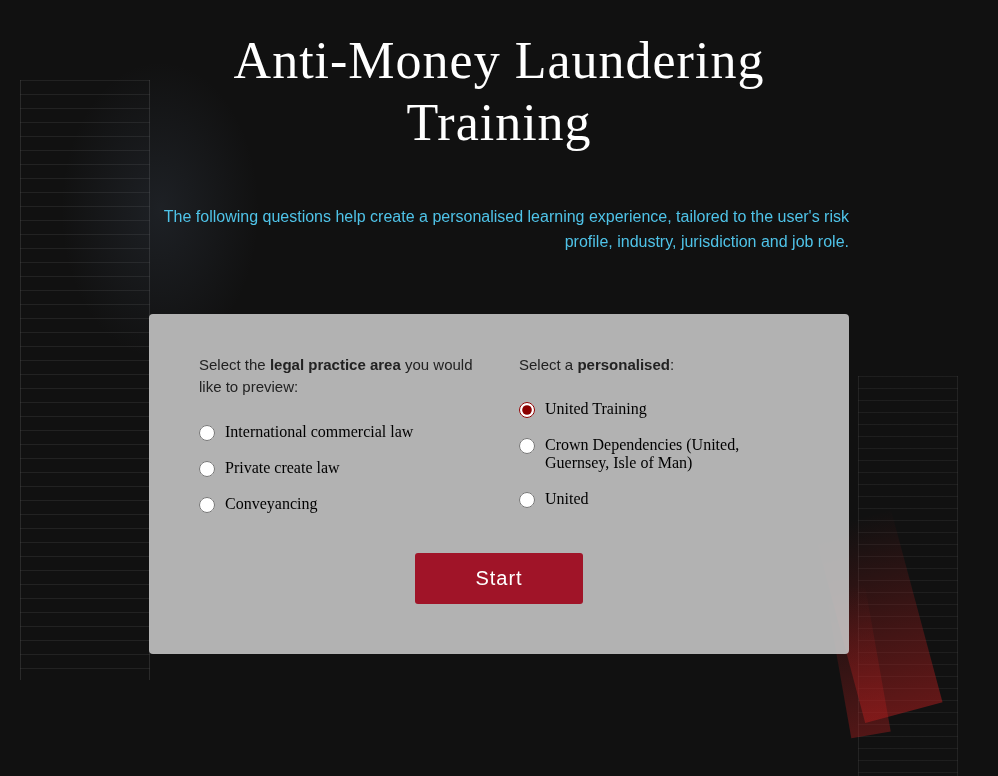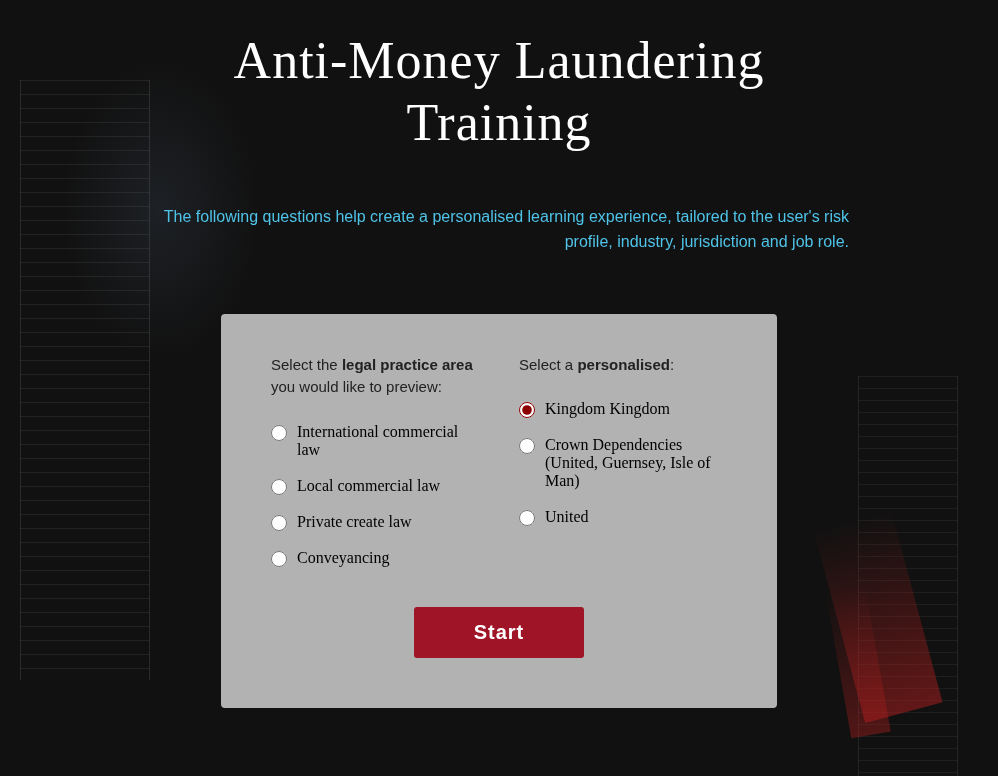--- a/index.html
+++ b/index.html
@@ -126,21 +126,21 @@
       text-align: right;
       max-width: 700px;
       line-height: 1.6;
       margin-bottom: 30px;
       font-family: Arial, sans-serif;
     }
 
     .form-card {
       background: rgba(200, 200, 200, 0.88);
       border-radius: 4px;
-      width: 556px;
+      width: 700px;
       padding: 40px 50px 50px 50px;
     }
 
     .form-columns {
       display: flex;
       gap: 40px;
     }
 
     .form-column {
       flex: 1;
@@ -184,21 +184,21 @@
       display: flex;
       justify-content: center;
       margin-top: 40px;
     }
 
     .start-btn {
       background: #a01428;
       color: #ffffff;
       font-size: 20px;
       font-family: Arial, sans-serif;
-      font-weight: 700;
+      font-weight: 400;
       border: none;
       padding: 14px 60px;
       border-radius: 3px;
       cursor: pointer;
       letter-spacing: 1px;
     }
   </style>
 </head>
 <body>
 
@@ -224,42 +224,38 @@
       <div class="form-column">
         <p class="column-label">
           Select the <strong>legal practice area</strong> you would like to preview:
         </p>
         <div class="radio-group">
           <label class="radio-item">
             <input type="radio" name="practice_area" value="icl" style="">
             <span>International commercial law</span>
           </label>
           <label class="radio-item">
-            <input type="radio" name="practice_area" value="lcl" style="">
-            <span>Local commercial law</span>
-          </label>
-          <label class="radio-item">
             <input type="radio" name="practice_area" value="pcl" style="">
             <span>Private create law</span>
           </label>
           <label class="radio-item">
             <input type="radio" name="practice_area" value="conv" style="">
             <span>Conveyancing</span>
           </label>
         </div>
       </div>
 
       <div class="form-column">
         <p class="column-label">
           Select a <strong>personalised</strong>:
         </p>
         <div class="radio-group">
           <label class="radio-item">
             <input type="radio" name="jurisdiction" value="uk" checked="" style="">
-            <span>Kingdom Kingdom</span>
+            <span>United Training</span>
           </label>
           <label class="radio-item">
             <input type="radio" name="jurisdiction" value="crown" style="">
             <span>Crown Dependencies (United, Guernsey, Isle of Man)</span>
           </label>
           <label class="radio-item">
             <input type="radio" name="jurisdiction" value="global" style="">
             <span>United</span>
           </label>
         </div>

